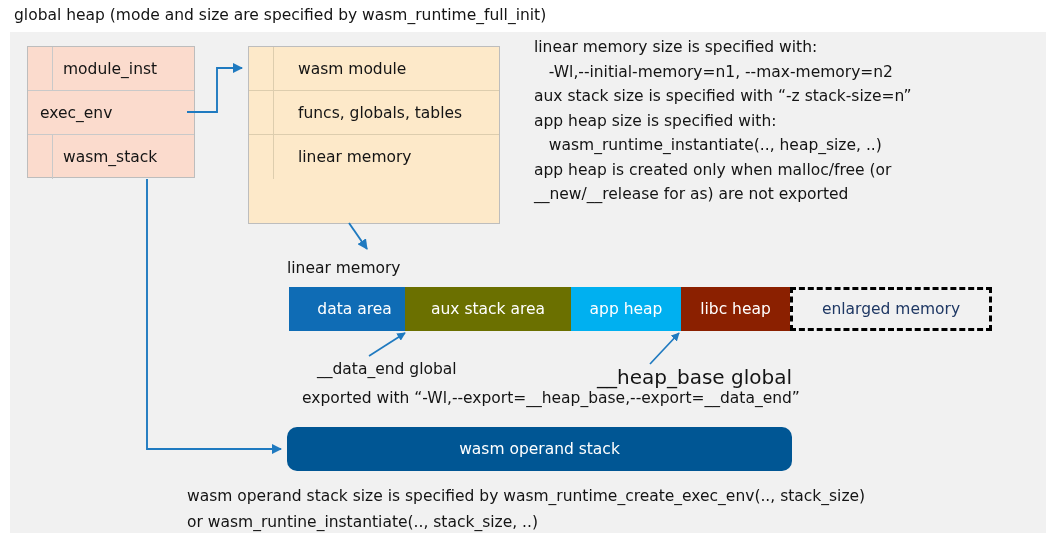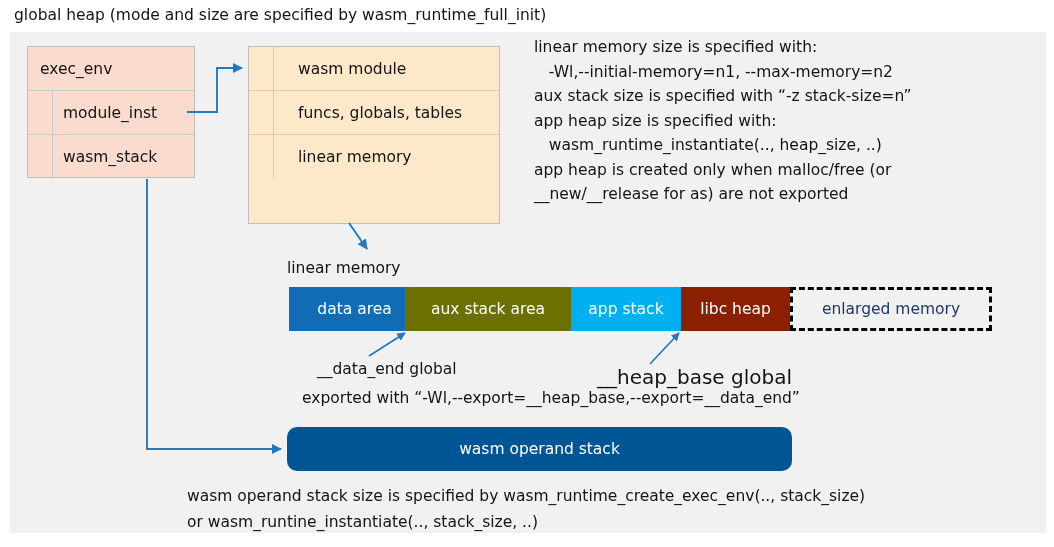--- a/index.html
+++ b/index.html
@@ -207,22 +207,22 @@
 </head>
 <body>
 
 <div class="root">
 
   <div id="global-heap-panel" style="background: rgb(241, 241, 241);"></div>
 
   <div id="global-heap-title">global heap (mode and size are specified by wasm_runtime_full_init)</div>
 
   <div class="box struct" id="exec-env-box" style="background: rgb(251, 219, 205);">
+    <div class="struct-row sub">module_inst</div>
     <div class="struct-row hdr">exec_env</div>
-    <div class="struct-row sub">module_inst</div>
     <div class="struct-row sub">wasm_stack</div>
   </div>
 
   <div class="box struct" id="module-instance-box" style="background: rgb(253, 233, 201);">
     <div class="struct-row sub">wasm module</div>
     <div class="struct-row sub">funcs, globals, tables</div>
     <div class="struct-row sub">linear memory</div>
   </div>
 
   <div id="linear-memory-notes">linear memory size is specified with:
@@ -231,21 +231,21 @@
 app heap size is specified with:
    wasm_runtime_instantiate(.., heap_size, ..)
 app heap is created only when malloc/free (or
 __new/__release for as) are not exported</div>
 
   <div id="linear-memory-label">linear memory</div>
 
   <div id="linear-memory-bar">
     <div class="mem-seg" id="seg-data" style="width: 116px; color: rgb(255, 255, 255); background: rgb(15, 108, 181); padding-left: 15px;">data area</div>
     <div class="mem-seg" id="seg-aux" style="width: 166px; color: rgb(255, 255, 255); background: rgb(107, 112, 0);">aux stack area</div>
-    <div class="mem-seg" id="seg-app" style="width: 110px; color: rgb(255, 255, 255); background: rgb(0, 176, 240);">app stack</div>
+    <div class="mem-seg" id="seg-app" style="width: 110px; color: rgb(255, 255, 255); background: rgb(0, 176, 240);">app heap</div>
     <div class="mem-seg" id="seg-libc" style="width: 109px; color: rgb(255, 255, 255); background: rgb(139, 32, 0);">libc heap</div>
     <div class="mem-seg" id="seg-enlarged" style="width: 202px; color: rgb(31, 56, 100); border-color: rgb(0, 0, 0);">enlarged memory</div>
   </div>
 
   <div id="data-end-label">__data_end global</div>
   <div id="heap-base-label">__heap_base global</div>
   <div id="exported-with-label">exported with “-Wl,--export=__heap_base,--export=__data_end”</div>
 
   <div id="operand-stack-box" style="background: rgb(0, 86, 148);">wasm operand stack</div>
   <div id="operand-stack-notes">wasm operand stack size is specified by wasm_runtime_create_exec_env(.., stack_size)

